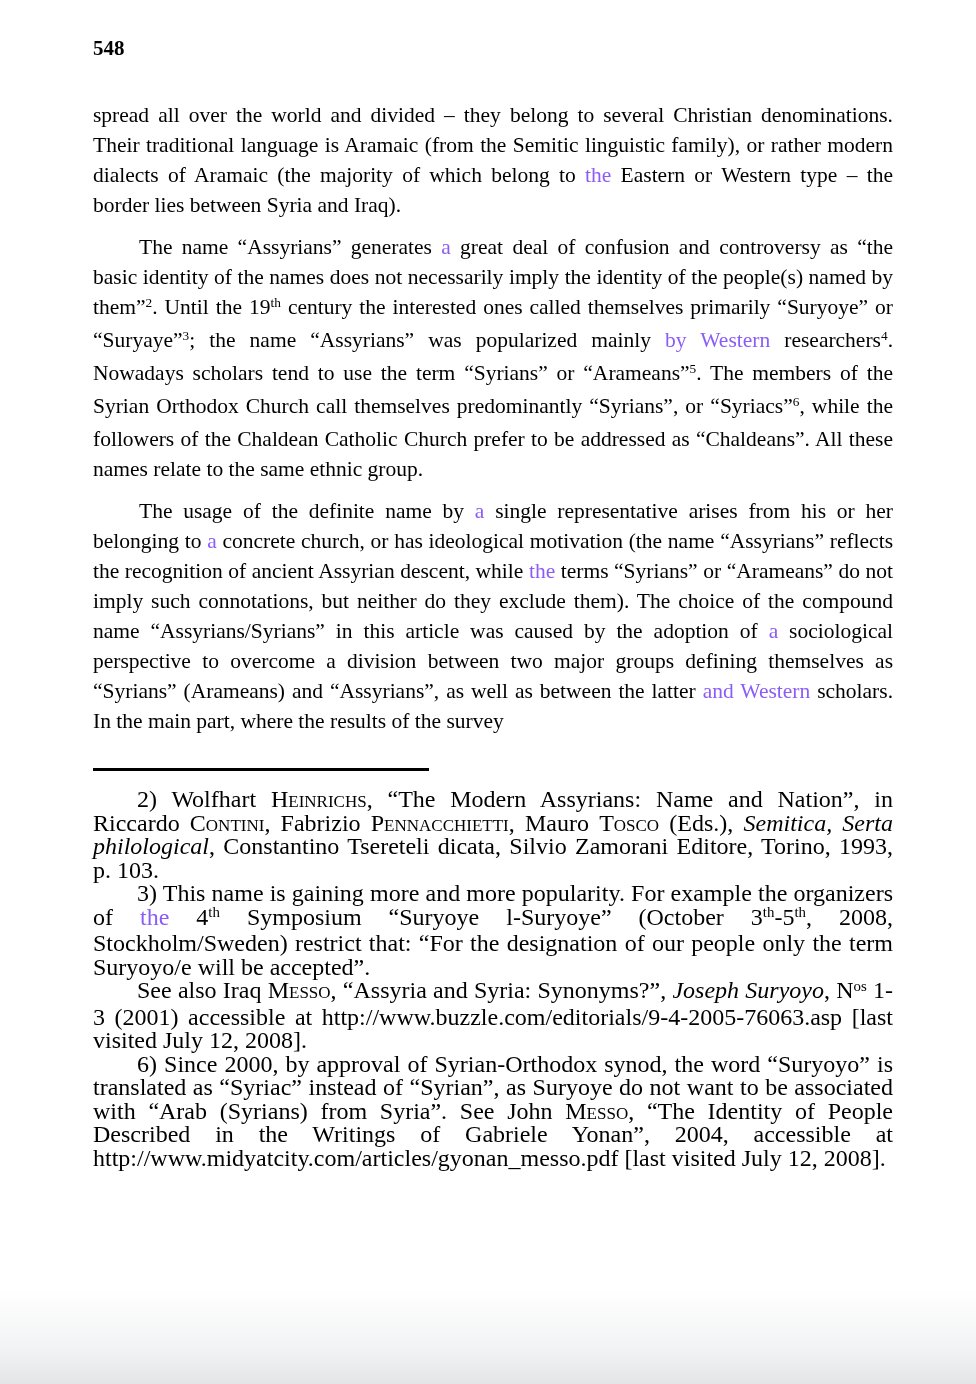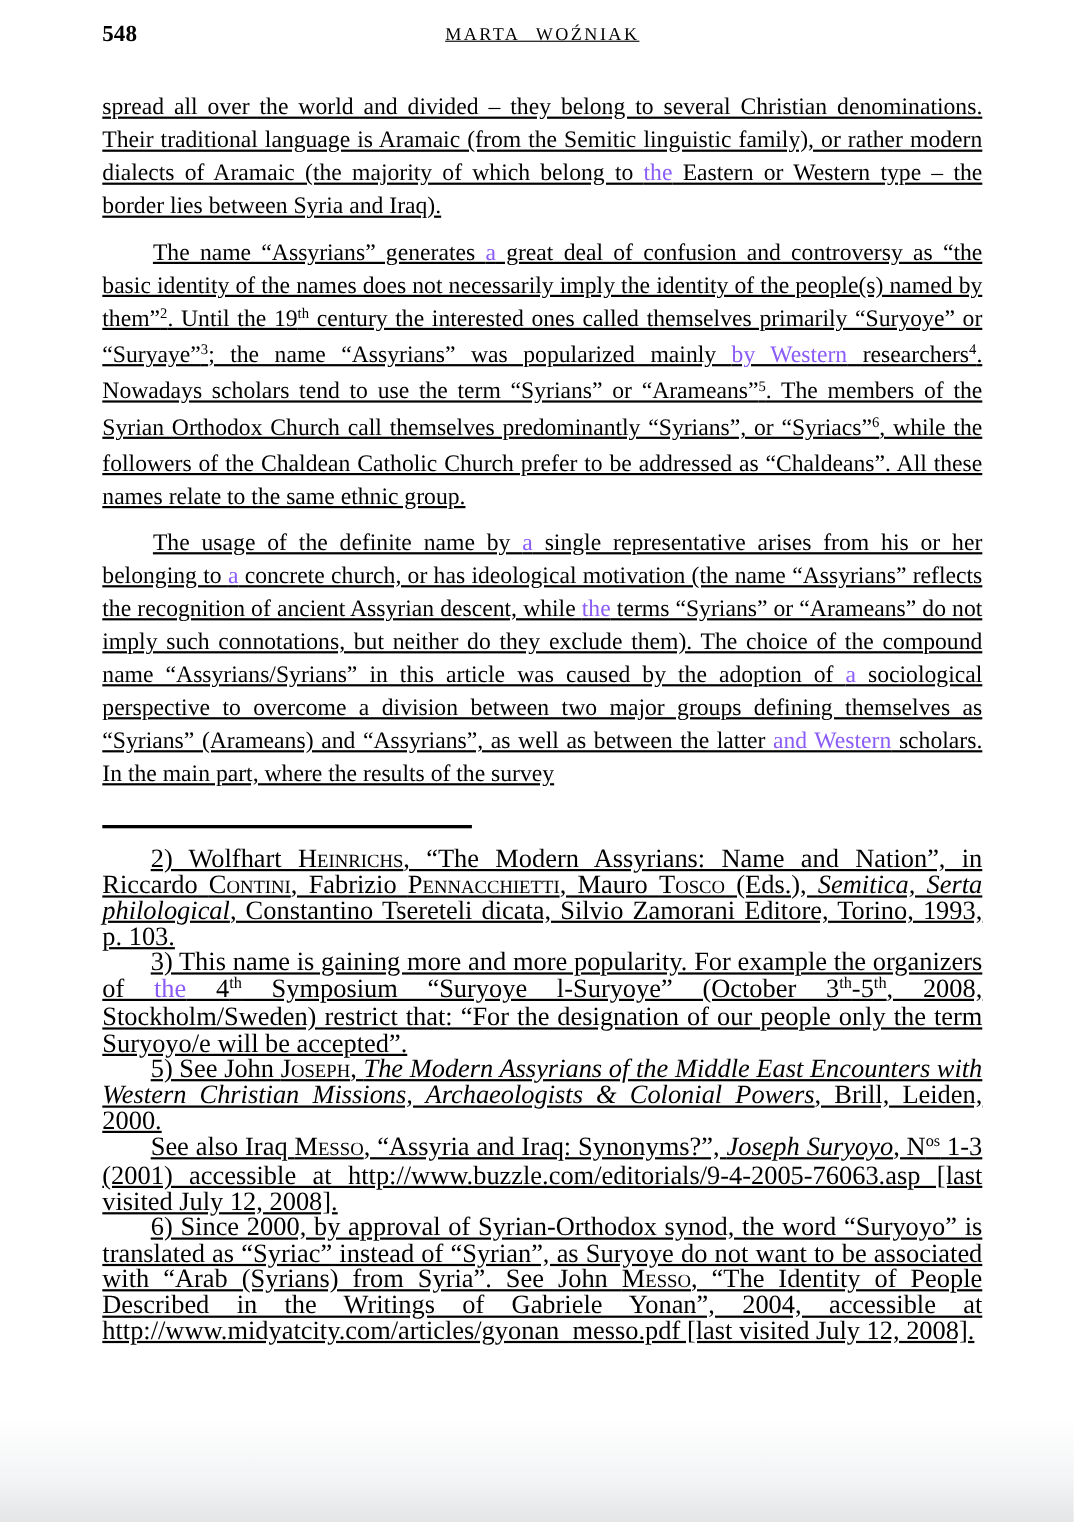--- a/index.html
+++ b/index.html
@@ -5,23 +5,22 @@
   html, body { margin: 0; padding: 0; }
   body {
     width: 976px;
     height: 1384px;
     background: linear-gradient(180deg, #ffffff 0px, #ffffff 1290px, #f3f4f5 1345px, #e3e5e6 1384px);
     font-family: "Liberation Serif", "DejaVu Serif", serif;
     color: #000000;
     overflow: hidden;
   }
   .page-inner {
-    padding: 18px 83px 0 93px;
+    padding: 36px 83px 0 93px;
     width: 800px;
-    text-decoration: underline;
   }
   .page-header {
     position: relative;
     height: 26px;
     margin-bottom: 38px;
   }
   .page-number {
     position: absolute;
     left: 0; top: 0;
     font-size: 21px;
@@ -58,32 +57,30 @@
   .run-sc { font-variant: small-caps; }
   .run-sup { font-size: 0.62em; position: relative; top: -0.5em; }
 </style>
 </head>
 <body>
 
 <div class="page-inner">
 
   <div class="page-header">
     <span class="page-number">548</span>
-    <div class="running-head">MARTA WOŹNIAK</div>
   </div>
 
   <div class="body-text">
     <p class="para"><span>spread all over the world and divided – they belong to several Christian denominations. Their traditional language is Aramaic (from the Semitic linguistic family), or rather modern dialects of Aramaic (the majority of which belong to </span><span class="run-red">the</span><span> Eastern or Western type – the border lies between Syria and Iraq).</span></p>
     <p class="para indent"><span>The name “Assyrians” generates </span><span class="run-red">a</span><span> great deal of confusion and controversy as “the basic identity of the names does not necessarily imply the identity of the people(s) named by them”</span><span class="run-sup">2</span><span>. Until the 19</span><span class="run-sup">th</span><span> century the interested ones called themselves primarily “Suryoye” or “Suryaye”</span><span class="run-sup">3</span><span>; the name “Assyrians” was popularized mainly </span><span class="run-red">by Western</span><span> researchers</span><span class="run-sup">4</span><span>. Nowadays scholars tend to use the term “Syrians” or “Arameans”</span><span class="run-sup">5</span><span>. The members of the Syrian Orthodox Church call themselves predominantly “Syrians”, or “Syriacs”</span><span class="run-sup">6</span><span>, while the followers of the Chaldean Catholic Church prefer to be addressed as “Chaldeans”. All these names relate to the same ethnic group.</span></p>
     <p class="para indent"><span>The usage of the definite name by </span><span class="run-red">a</span><span> single representative arises from his or her belonging to </span><span class="run-red">a</span><span> concrete church, or has ideological motivation (the name “Assyrians” reflects the recognition of ancient Assyrian descent, while </span><span class="run-red">the</span><span> terms “Syrians” or “Arameans” do not imply such connotations, but neither do they exclude them). The choice of the compound name “Assyrians/Syrians” in this article was caused by the adoption of </span><span class="run-red">a</span><span> sociological perspective to overcome a division between two major groups defining themselves as “Syrians” (Arameans) and “Assyrians”, as well as between the latter </span><span class="run-red">and Western</span><span> scholars. In the main part, where the results of the survey</span></p>
   </div>
 
   <div class="fn-rule"></div>
 
   <div class="footnotes">
     <p class="fn"><span>2) Wolfhart </span><span class="run-sc">Heinrichs</span><span>, “The Modern Assyrians: Name and Nation”, in Riccardo </span><span class="run-sc">Contini</span><span>, Fabrizio </span><span class="run-sc">Pennacchietti</span><span>, Mauro </span><span class="run-sc">Tosco</span><span> (Eds.), </span><span class="run-i">Semitica, Serta philological</span><span>, Constantino Tsereteli dicata, Silvio Zamorani Editore, Torino, 1993, p. 103.</span></p>
     <p class="fn"><span>3) This name is gaining more and more popularity. For example the organizers of </span><span class="run-red">the</span><span> 4</span><span class="run-sup">th</span><span> Symposium “Suryoye l-Suryoye” (October 3</span><span class="run-sup">th</span><span>-5</span><span class="run-sup">th</span><span>, 2008, Stockholm/Sweden) restrict that: “For the designation of our people only the term Suryoyo/e will be accepted”.</span></p>
-    <p class="fn"><span>5) See John </span><span class="run-sc">Joseph</span><span>, </span><span class="run-i">The Modern Assyrians of the Middle East Encounters with Western Christian Missions, Archaeologists &amp; Colonial Powers</span><span>, Brill, Leiden, 2000.</span></p>
-    <p class="fn"><span>See also Iraq </span><span class="run-sc">Messo</span><span>, “Assyria and Iraq: Synonyms?”, </span><span class="run-i">Joseph Suryoyo</span><span>, N</span><span class="run-sup">os</span><span> 1-3 (2001) accessible at http://www.buzzle.com/editorials/9-4-2005-76063.asp [last visited July 12, 2008].</span></p>
+    <p class="fn"><span>See also Iraq </span><span class="run-sc">Messo</span><span>, “Assyria and Syria: Synonyms?”, </span><span class="run-i">Joseph Suryoyo</span><span>, N</span><span class="run-sup">os</span><span> 1-3 (2001) accessible at http://www.buzzle.com/editorials/9-4-2005-76063.asp [last visited July 12, 2008].</span></p>
     <p class="fn"><span>6) Since 2000, by approval of Syrian-Orthodox synod, the word “Suryoyo” is translated as “Syriac” instead of “Syrian”, as Suryoye do not want to be associated with “Arab (Syrians) from Syria”. See John </span><span class="run-sc">Messo</span><span>, “The Identity of People Described in the Writings of Gabriele Yonan”, 2004, accessible at http://www.midyatcity.com/articles/gyonan_messo.pdf [last visited July 12, 2008].</span></p>
   </div>
 
 </div>
 
 </body></html>

